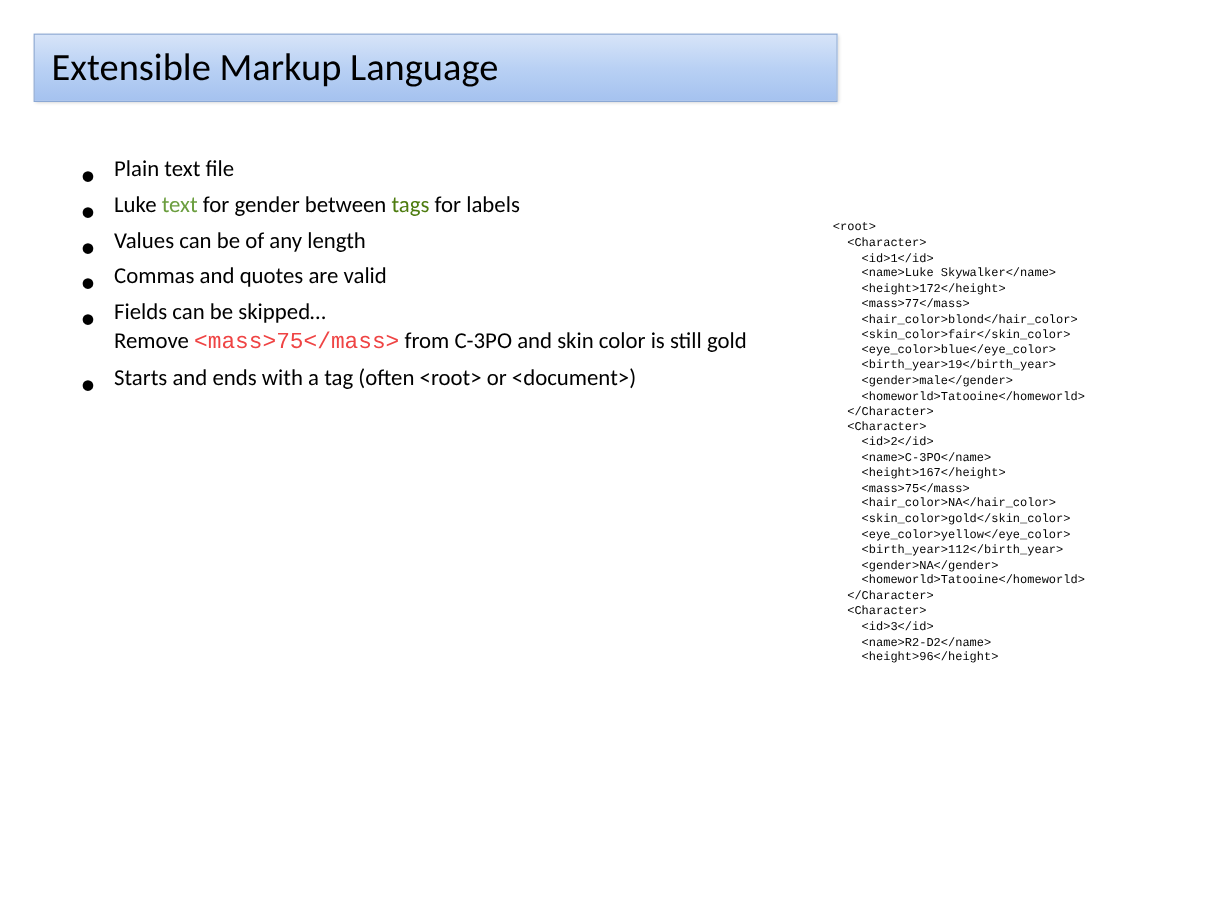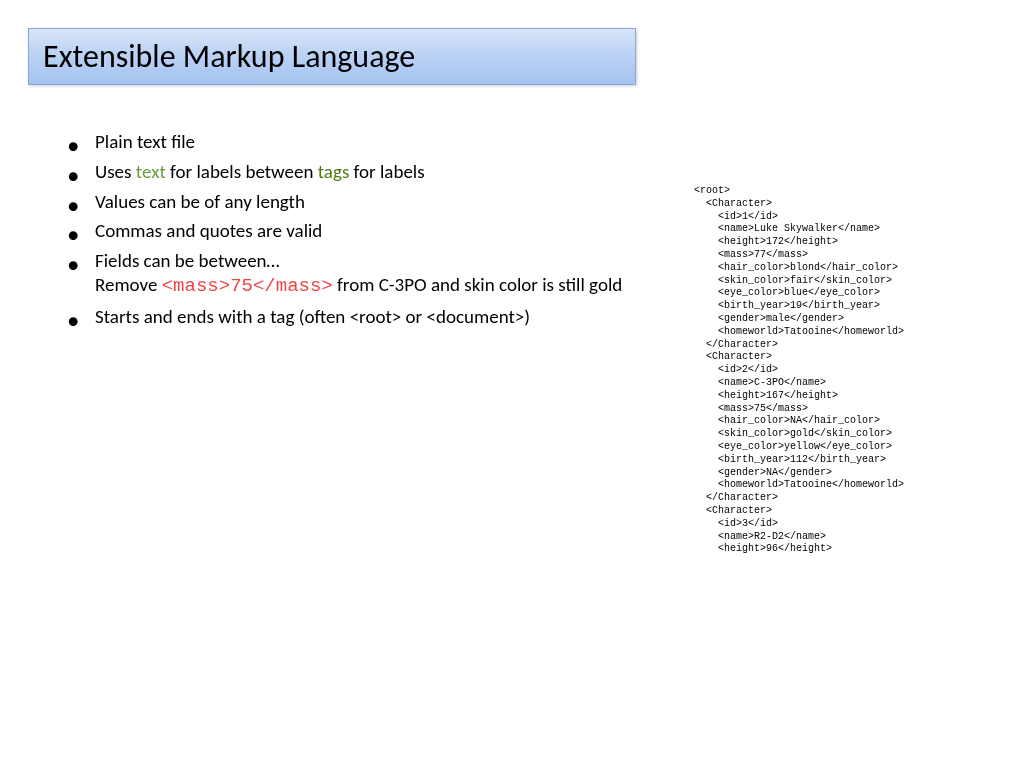--- a/index.html
+++ b/index.html
@@ -7,21 +7,21 @@
       width: 1024px;
       height: 768px;
       font-family: Calibri, Arial, sans-serif;
       background: #fff;
       position: relative;
     }
     .title-box {
       position: absolute;
       top: 28px;
       left: 28px;
-      width: 608px;
+      width: 670px;
       padding: 8px 14px;
       background: linear-gradient(to bottom, #d7e4f8 0%, #b9d1f4 50%, #a5c2ef 100%);
       border: 1px solid #8ba8d4;
       box-shadow: 1px 1px 3px rgba(0,0,0,0.2);
       font-size: 32px;
       color: #000;
     }
     .content {
       position: absolute;
       top: 130px;
@@ -74,34 +74,34 @@
 <div class="title-box">
   <span>Extensible Markup Language</span>
 </div>
 
 <div class="content">
   <ul>
     <li>
       <span>Plain text file</span>
     </li>
     <li>
-      <span>Uses </span><span class="txt-green">text</span><span> for labels between </span><span class="txt-blue">tags</span><span> for labels</span>
+      <span>Luke </span><span class="txt-green">text</span><span> for gender between </span><span class="txt-blue">tags</span><span> for labels</span>
     </li>
   </ul>
 
 
   <ul>
     <li>
       <span>Values can be of any length</span>
     </li>
     <li>
       <span>Commas and quotes are valid</span>
     </li>
     <li>
-      <span>Fields can be between…</span><br>
+      <span>Fields can be skipped…</span><br>
       <span>Remove </span><span class="mono txt-maroon">&lt;mass&gt;</span><span class="mono txt-maroon">75</span><span class="mono txt-maroon">&lt;/mass&gt;</span><span> from C-3PO and skin color is still gold</span>
     </li>
     <li>
       <span>Starts and ends with a tag (often &lt;root&gt; or &lt;document&gt;)</span>
     </li>
   </ul>
 </div>
 
 <div class="code-panel"><span>&lt;root&gt;
   &lt;Character&gt;

